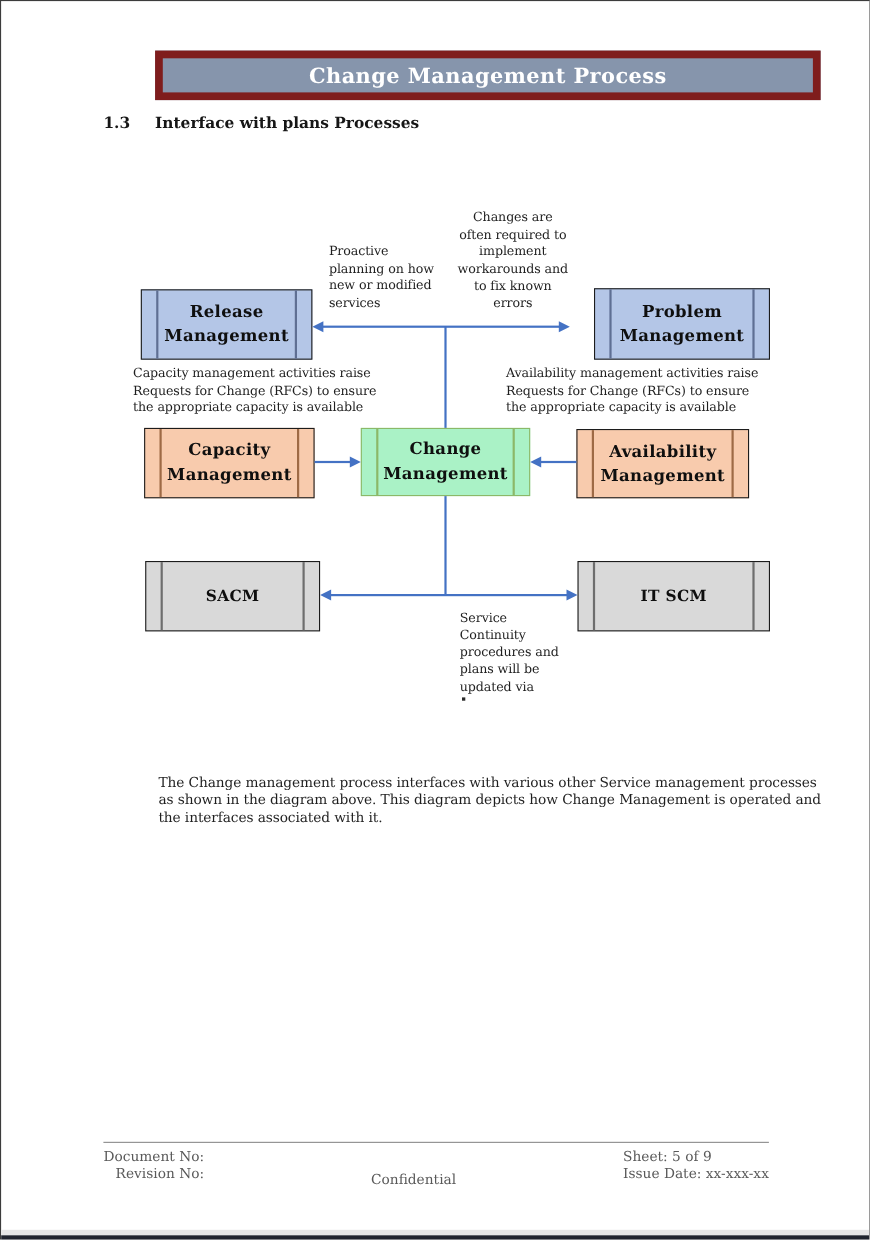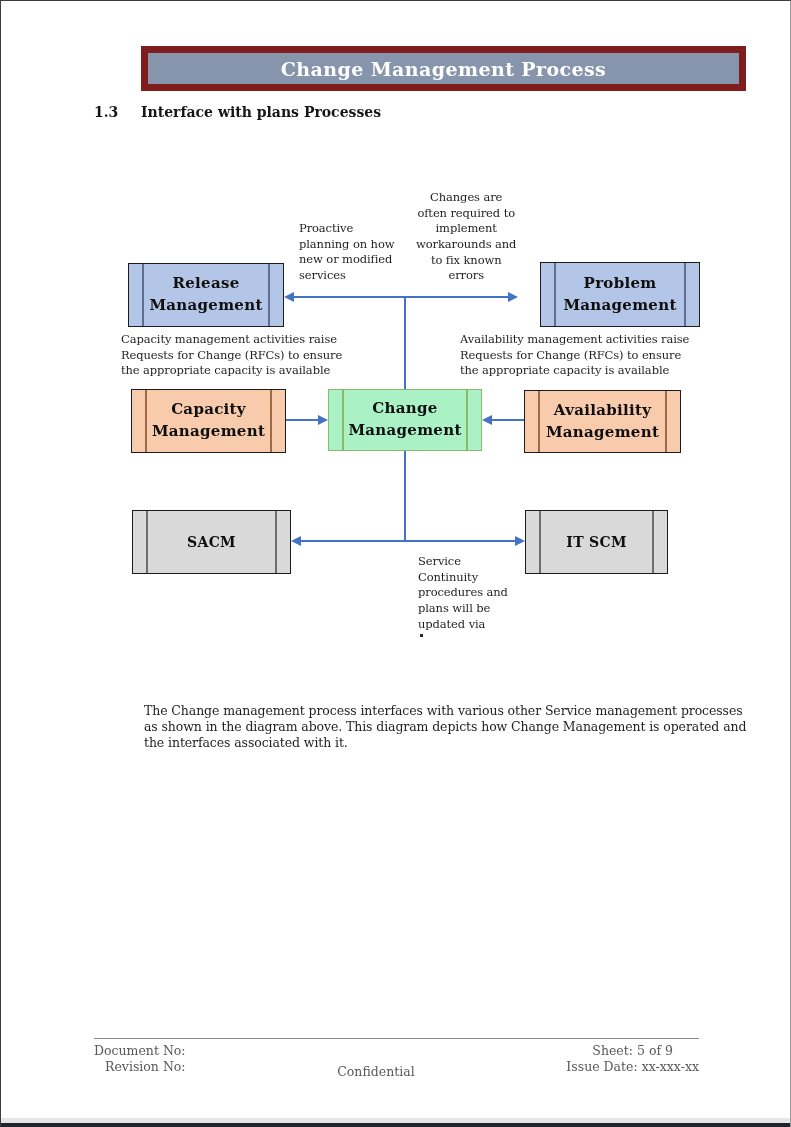--- a/index.html
+++ b/index.html
@@ -61,21 +61,21 @@
   }
   
   .footer-rule{position:absolute;left:93px;top:1037px;width:605px;height:1px;background:#8a8a8a;}
   .footer{
     position:absolute;left:93px;top:1042px;width:605px;
     display:flex;justify-content:space-between;
     font-size:12.5px;color:#595959;line-height:16px;
   }
   .f-left{text-align:right;}
   .f-center{text-align:center;margin-top:21px;}
-  .f-right{text-align:center;}
+  .f-right{text-align:left;}
   
   .edge-gray{position:absolute;left:0;right:0;top:1117px;height:5px;background:#e6e6e6;}
   .edge-dark{position:absolute;left:0;right:0;top:1122px;height:5px;background:#20242e;}
 </style>
 </head>
 <body>
 
 <div class="page">
 
   <div class="banner">
@@ -97,21 +97,21 @@
   </div>
   <div class="node green" style="left:327px;top:388px;width:154px;height:62px;">
     <span class="nlabel">Change Management</span>
   </div>
   <div class="node peach" style="left:523px;top:389px;width:157px;height:63px;">
     <span class="nlabel">Availability Management</span>
   </div>
   <div class="node gray small" style="left:131px;top:509px;width:159px;height:64px;">
     <span class="nlabel">SACM</span>
   </div>
-  <div class="node gray small" style="left:524px;top:509px;width:143px;height:64px;">
+  <div class="node gray small" style="left:524px;top:509px;width:175px;height:64px;">
     <span class="nlabel">IT SCM</span>
   </div>
 
   <div class="hline" style="left:292px;top:295px;width:216px;"></div>
   <div class="ah left" style="left:283px;top:291px;"></div>
   <div class="ah right" style="left:507px;top:291px;"></div>
 
   <div class="vline" style="left:403px;top:296px;height:92px;"></div>
   <div class="vline" style="left:403px;top:450px;height:90px;"></div>
 

